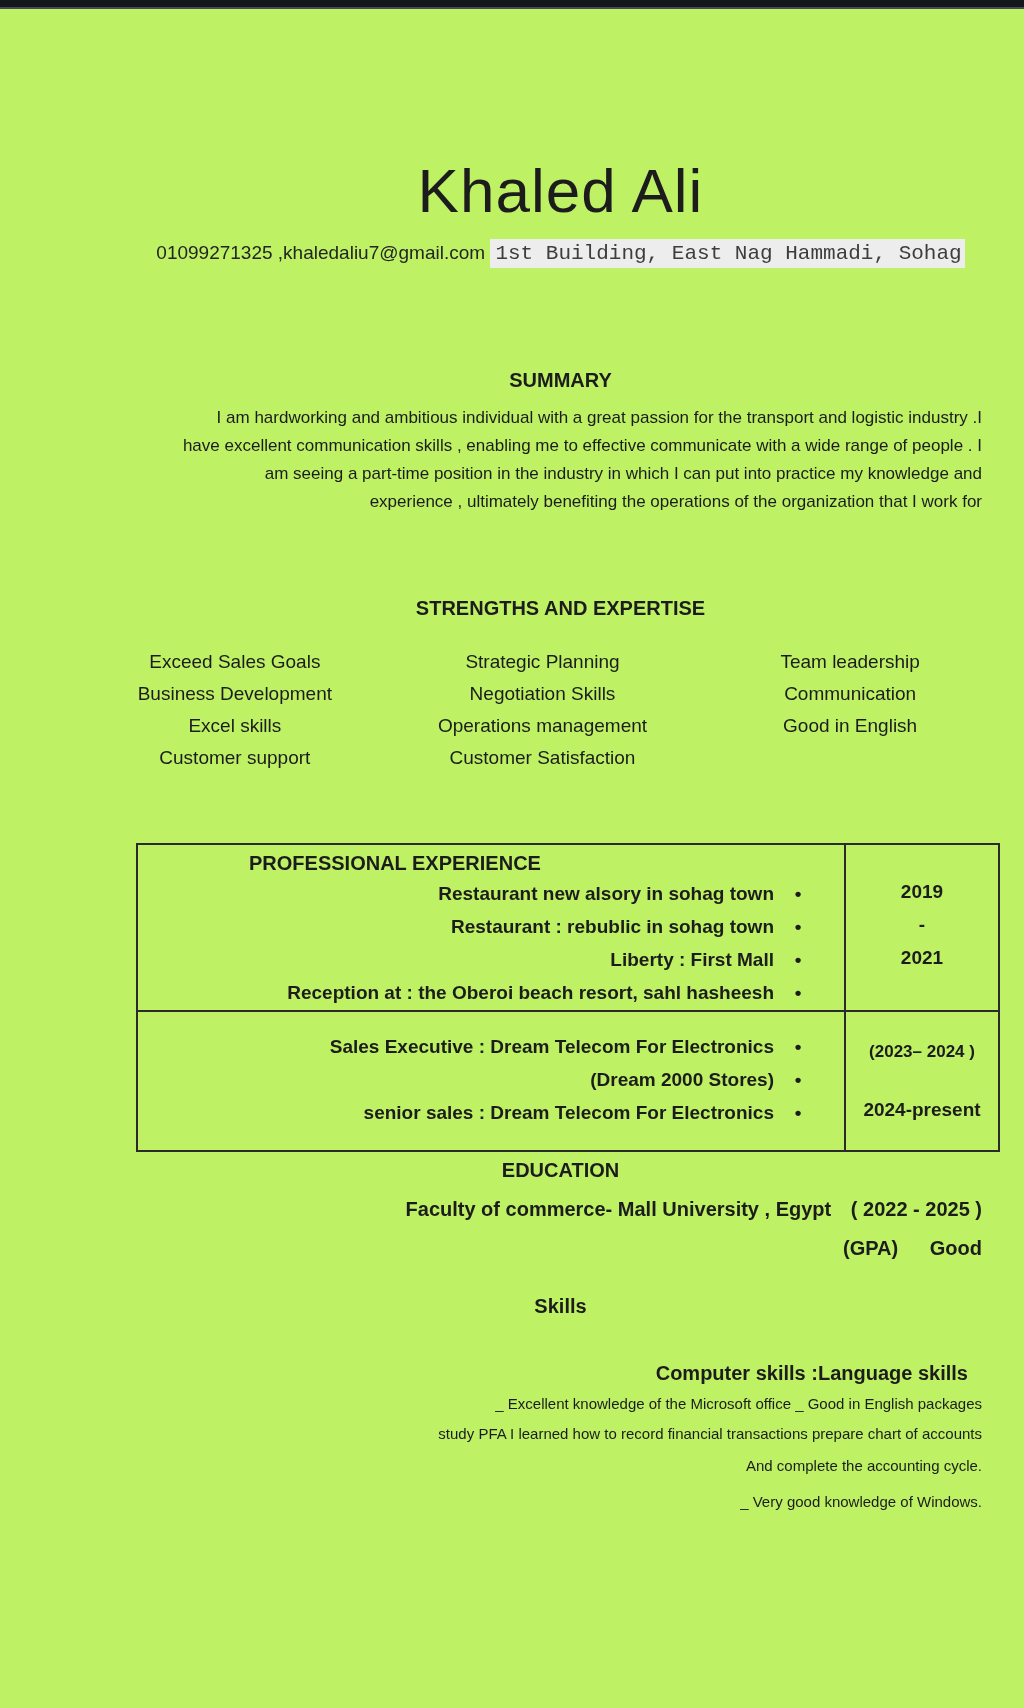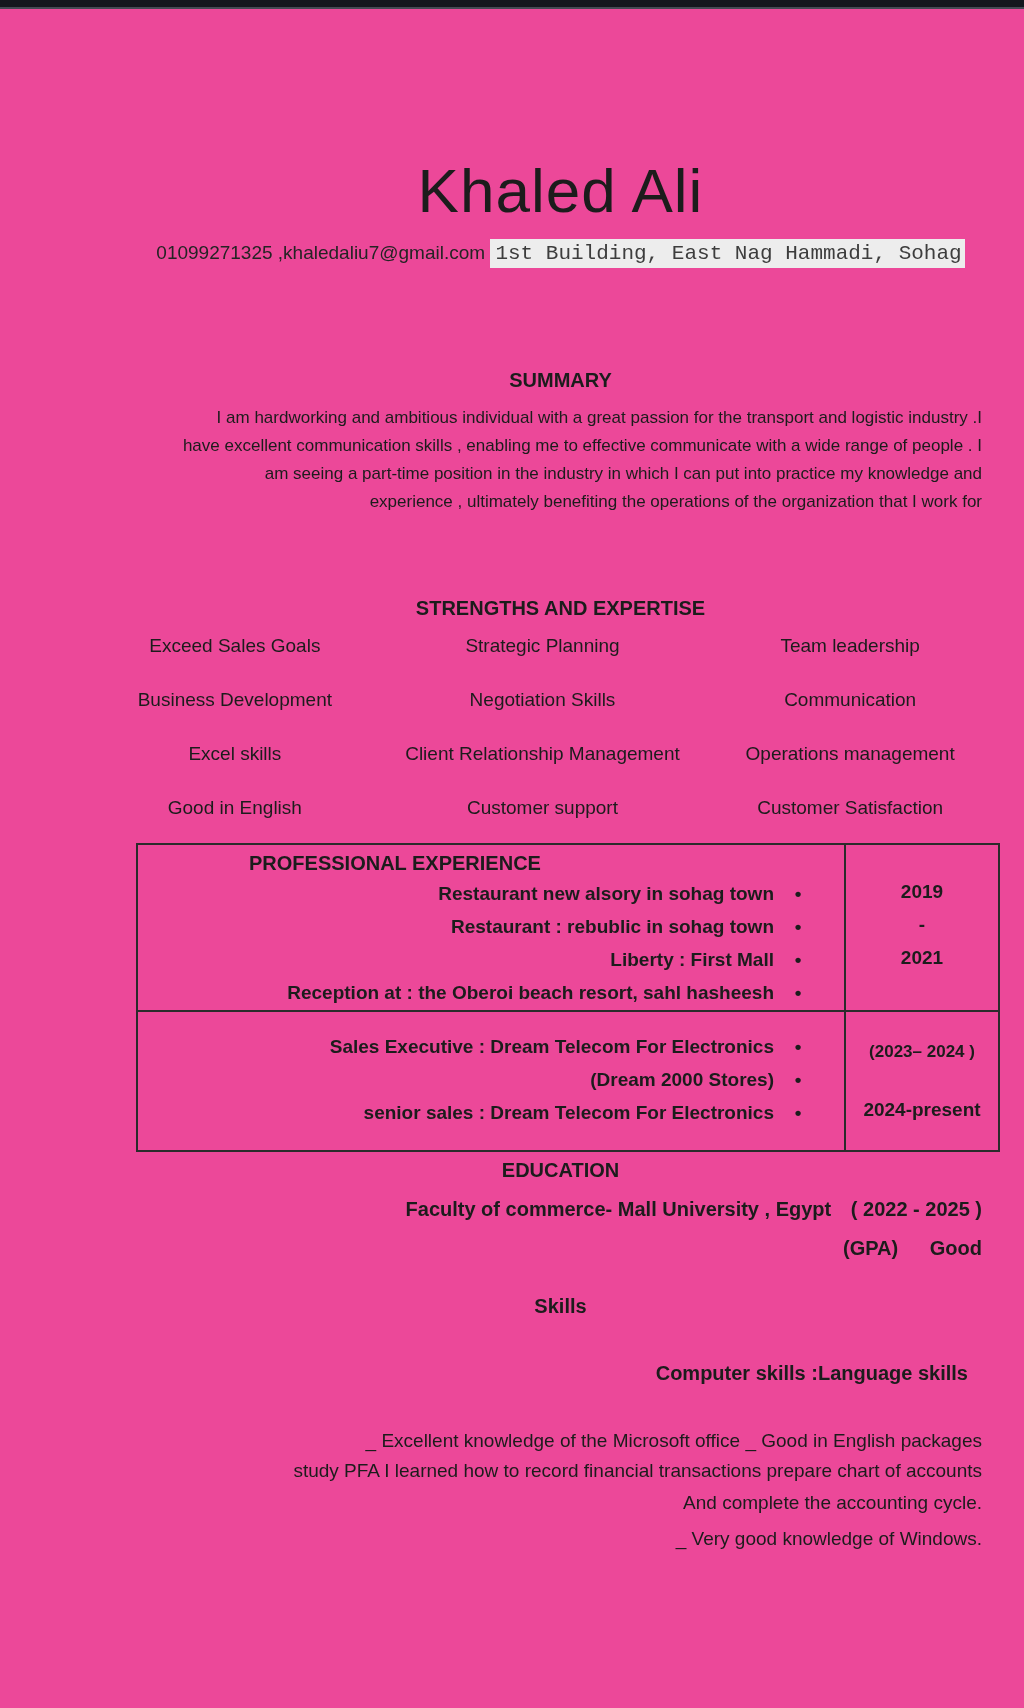--- a/index.html
+++ b/index.html
@@ -1,19 +1,19 @@
 <!DOCTYPE html>
 <html><head>
 <meta charset="utf-8">
 <style>
   html,body{margin:0;padding:0;}
   body{background:#ffffff;}
   .page{
     position:relative; width:1024px; height:1708px; overflow:hidden;
-    background:#ec4899; font-family:"Liberation Sans",sans-serif; color:#1c1c1c;
+    background:#bef264; font-family:"Liberation Sans",sans-serif; color:#1c1c1c;
   }
   .statusbar{
     position:absolute; top:0; left:0; width:1024px; height:7px;
     background:#13161d; border-bottom:2px solid #454a54;
   }
   .col-center{ position:absolute; left:139px; width:843px; text-align:center; }
   .col-right{ position:absolute; left:103px; width:879px; text-align:right; }
 
   .name-title{ top:150px; font-size:62px; line-height:82px; font-weight:400; letter-spacing:1px; }
 
@@ -22,22 +22,22 @@
     font-family:"Liberation Mono","DejaVu Sans Mono",monospace;
     font-size:21px; color:#3d3d3d; background:#ededed; padding:3px 3px 3px 5px;
   }
 
   .sec-heading{ font-weight:bold; font-size:20px; line-height:24px; }
   .summary-heading{ top:368px; }
   .summary-body{ top:404px; font-size:17px; line-height:28px; }
 
   .strengths-heading{ top:596px; }
   .strengths-grid{
-    position:absolute; top:634px; left:103px; width:879px;
-    display:grid; grid-template-columns:30% 40% 30%; row-gap:30px;
+    position:absolute; top:650px; left:103px; width:879px;
+    display:grid; grid-template-columns:30% 40% 30%; row-gap:8px;
     font-size:19px; line-height:24px;
   }
   .strengths-grid .cell{ text-align:center; }
 
   .xtable{
     position:absolute; top:843px; left:136px; width:864px; height:309px;
     border:2px solid #2b2b2b; box-sizing:border-box; font-weight:bold;
   }
   .xsec{ display:flex; box-sizing:border-box; }
   .xsec1{ height:167px; border-bottom:2px solid #2b2b2b; }
@@ -59,21 +59,21 @@
   .xdate-range2{ margin-top:34px; font-size:19px; line-height:24px; }
 
   .education-heading{ top:1158px; }
   .faculty-line{ top:1196px; font-weight:bold; font-size:20px; line-height:26px; }
   .faculty-line .gap{ margin-left:14px; }
   .gpa-line{ top:1235px; font-weight:bold; font-size:20px; line-height:26px; }
   .gpa-line .gap{ margin-left:26px; }
 
   .skills-heading{ top:1294px; font-size:20px; }
   .skills-subheading{ top:1360px; font-weight:bold; font-size:20px; line-height:26px; padding-right:14px; box-sizing:border-box; }
-  .skills-body{ top:1426px; font-size:19px; }
+  .skills-body{ top:1389px; font-size:15px; }
   .skills-body .ln{ line-height:30px; }
   .skills-body .ln4{ margin-top:2px; }
   .skills-body .ln5{ margin-top:6px; line-height:30px; }
 </style>
 </head>
 <body>
 
 <div class="page">
 
   <div class="statusbar"></div>
@@ -95,21 +95,20 @@
 
   <div class="col-center sec-heading strengths-heading">STRENGTHS AND EXPERTISE</div>
   <div class="strengths-grid">
     <div class="cell">Exceed Sales Goals</div>
     <div class="cell">Strategic Planning</div>
     <div class="cell">Team leadership</div>
     <div class="cell">Business Development</div>
     <div class="cell">Negotiation Skills</div>
     <div class="cell">Communication</div>
     <div class="cell">Excel skills</div>
-    <div class="cell">Client Relationship Management</div>
     <div class="cell">Operations management</div>
     <div class="cell">Good in English</div>
     <div class="cell">Customer support</div>
     <div class="cell">Customer Satisfaction</div>
   </div>
 
   <div class="xtable">
     <div class="xsec xsec1">
       <div class="xleft">
         <div class="xheading">PROFESSIONAL EXPERIENCE</div>

